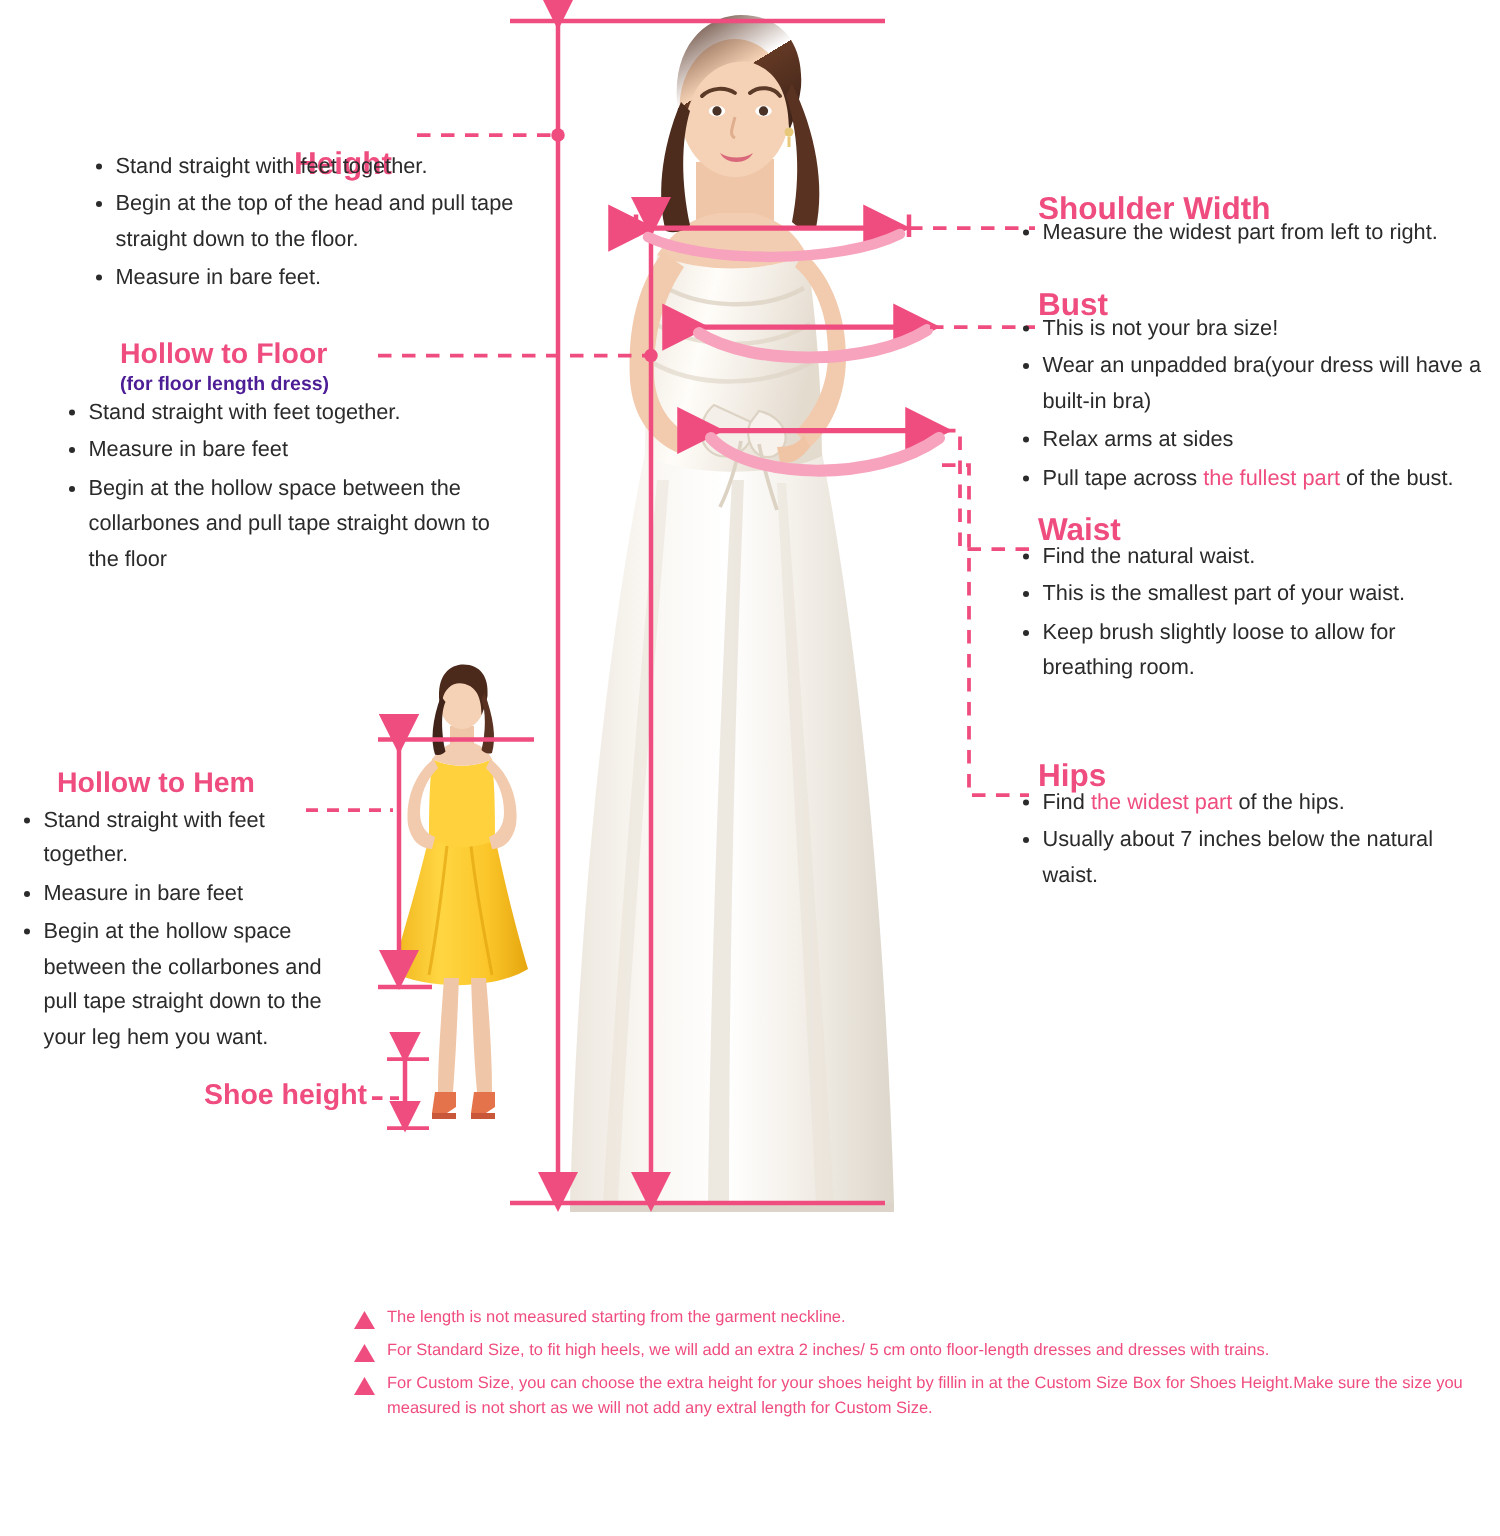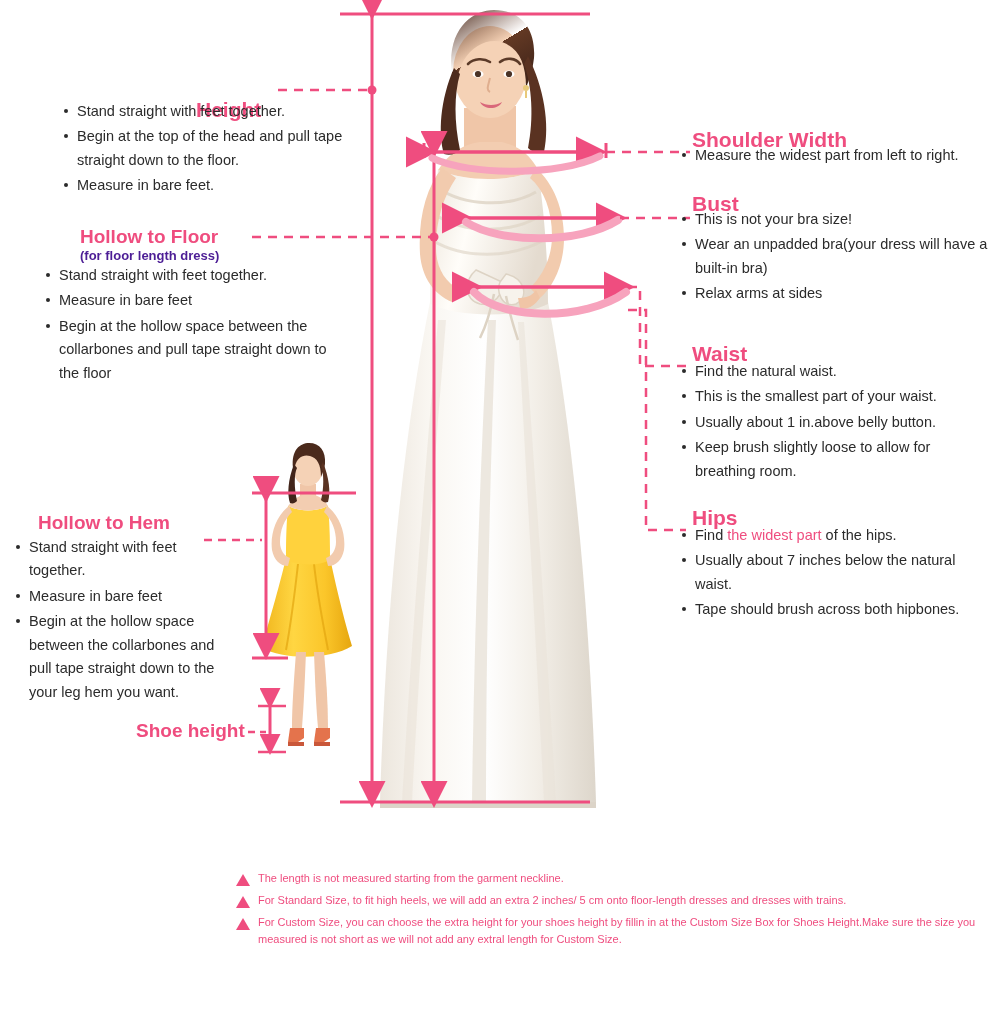--- a/index.html
+++ b/index.html
@@ -282,35 +282,34 @@
   <div class="hd big" style="left:692px; top:128px;">Shoulder Width</div>
   <ul class="notes" style="left:680px; top:144px; width:320px;">
     <li>Measure the widest part from left to right.</li>
   </ul>
 
   <div class="hd big" style="left:692px; top:192px;">Bust</div>
   <ul class="notes" style="left:680px; top:208px; width:320px;">
     <li>This is not your bra size!</li>
     <li>Wear an unpadded bra(your dress will have a built-in bra)</li>
     <li>Relax arms at sides</li>
+    <li>Pull tape across <span class="hl">the fullest part</span> of the bust.</li>
   </ul>
 
   <div class="hd big" style="left:692px; top:342px;">Waist</div>
   <ul class="notes" style="left:680px; top:360px; width:300px;">
     <li>Find the natural waist.</li>
     <li>This is the smallest part of your waist.</li>
-    <li>Usually about 1 in.above belly button.</li>
     <li>Keep brush slightly loose to allow for breathing room.</li>
   </ul>
 
   <div class="hd big" style="left:692px; top:506px;">Hips</div>
   <ul class="notes" style="left:680px; top:524px; width:310px;">
     <li>Find <span class="hl">the widest part</span> of the hips.</li>
     <li>Usually about 7 inches below the natural waist.</li>
-    <li>Tape should brush across both hipbones.</li>
   </ul>
 
   <div class="foot" style="left:236px; top:870px; width:760px;">
     <div class="row">
       <span class="tri"></span>
       <span>The length is not measured starting from the garment neckline.</span>
     </div>
     <div class="row">
       <span class="tri"></span>
       <span>For Standard Size, to fit high heels, we will add an extra 2 inches/ 5  cm onto floor-length dresses and dresses with trains.</span>

